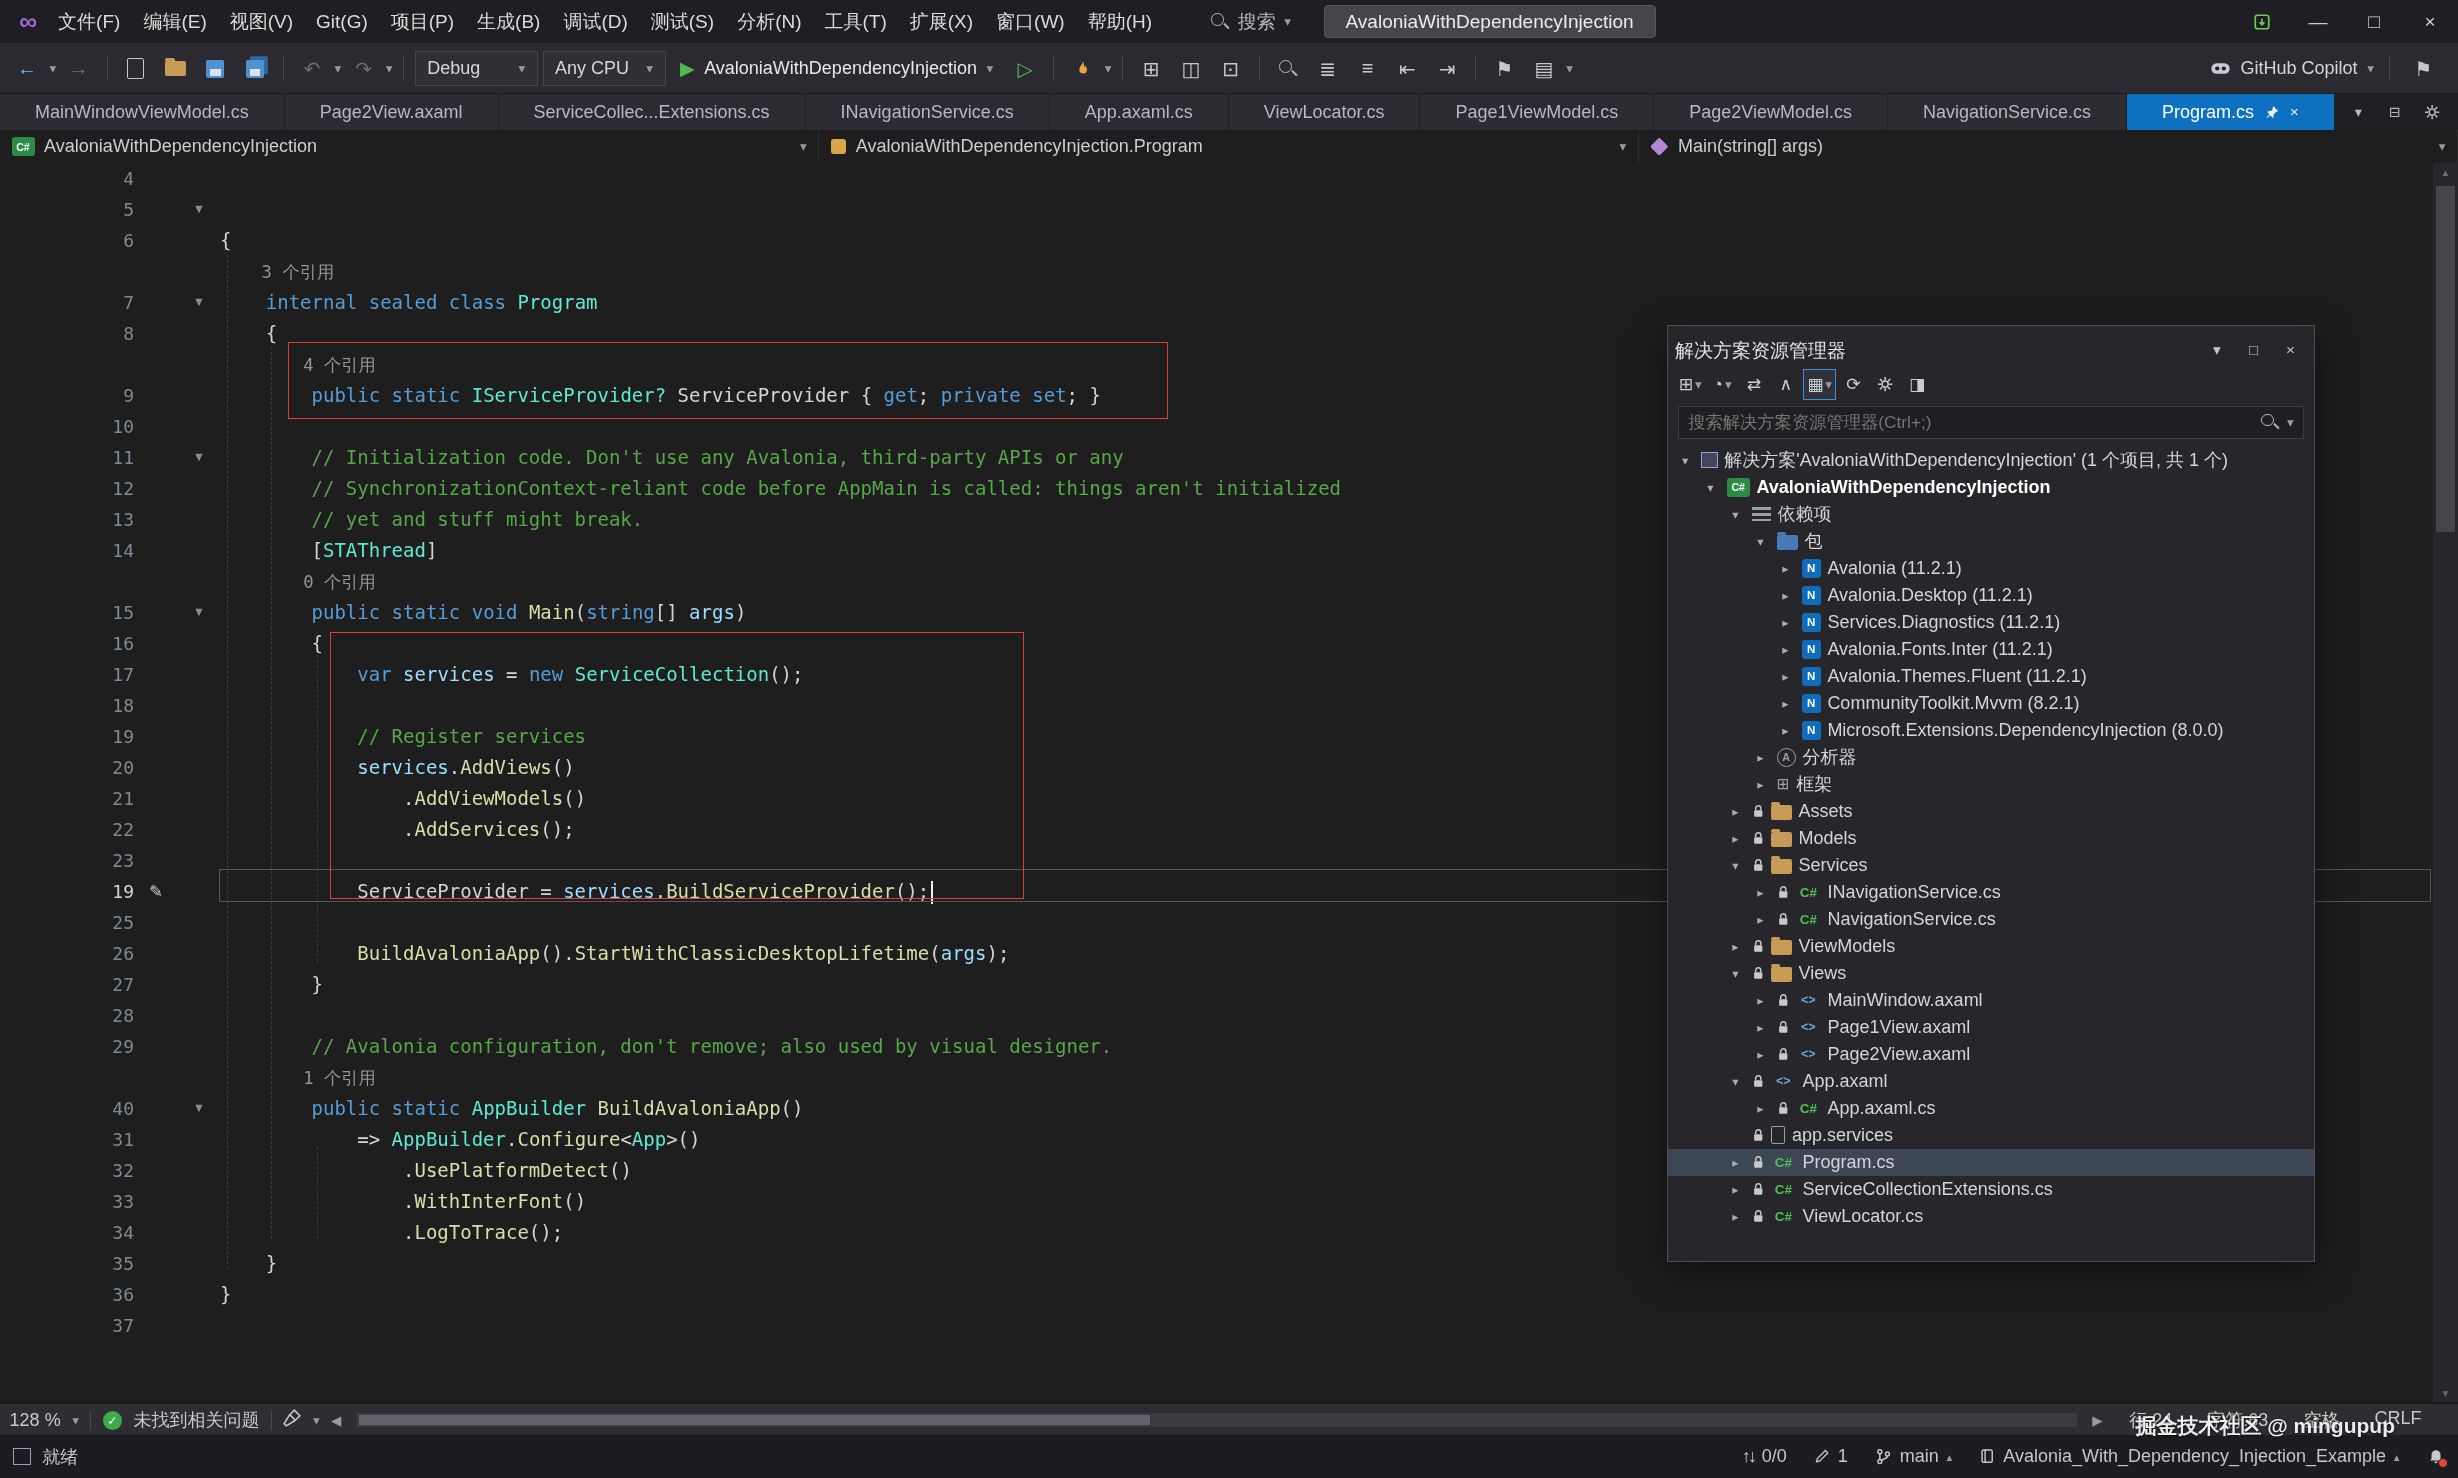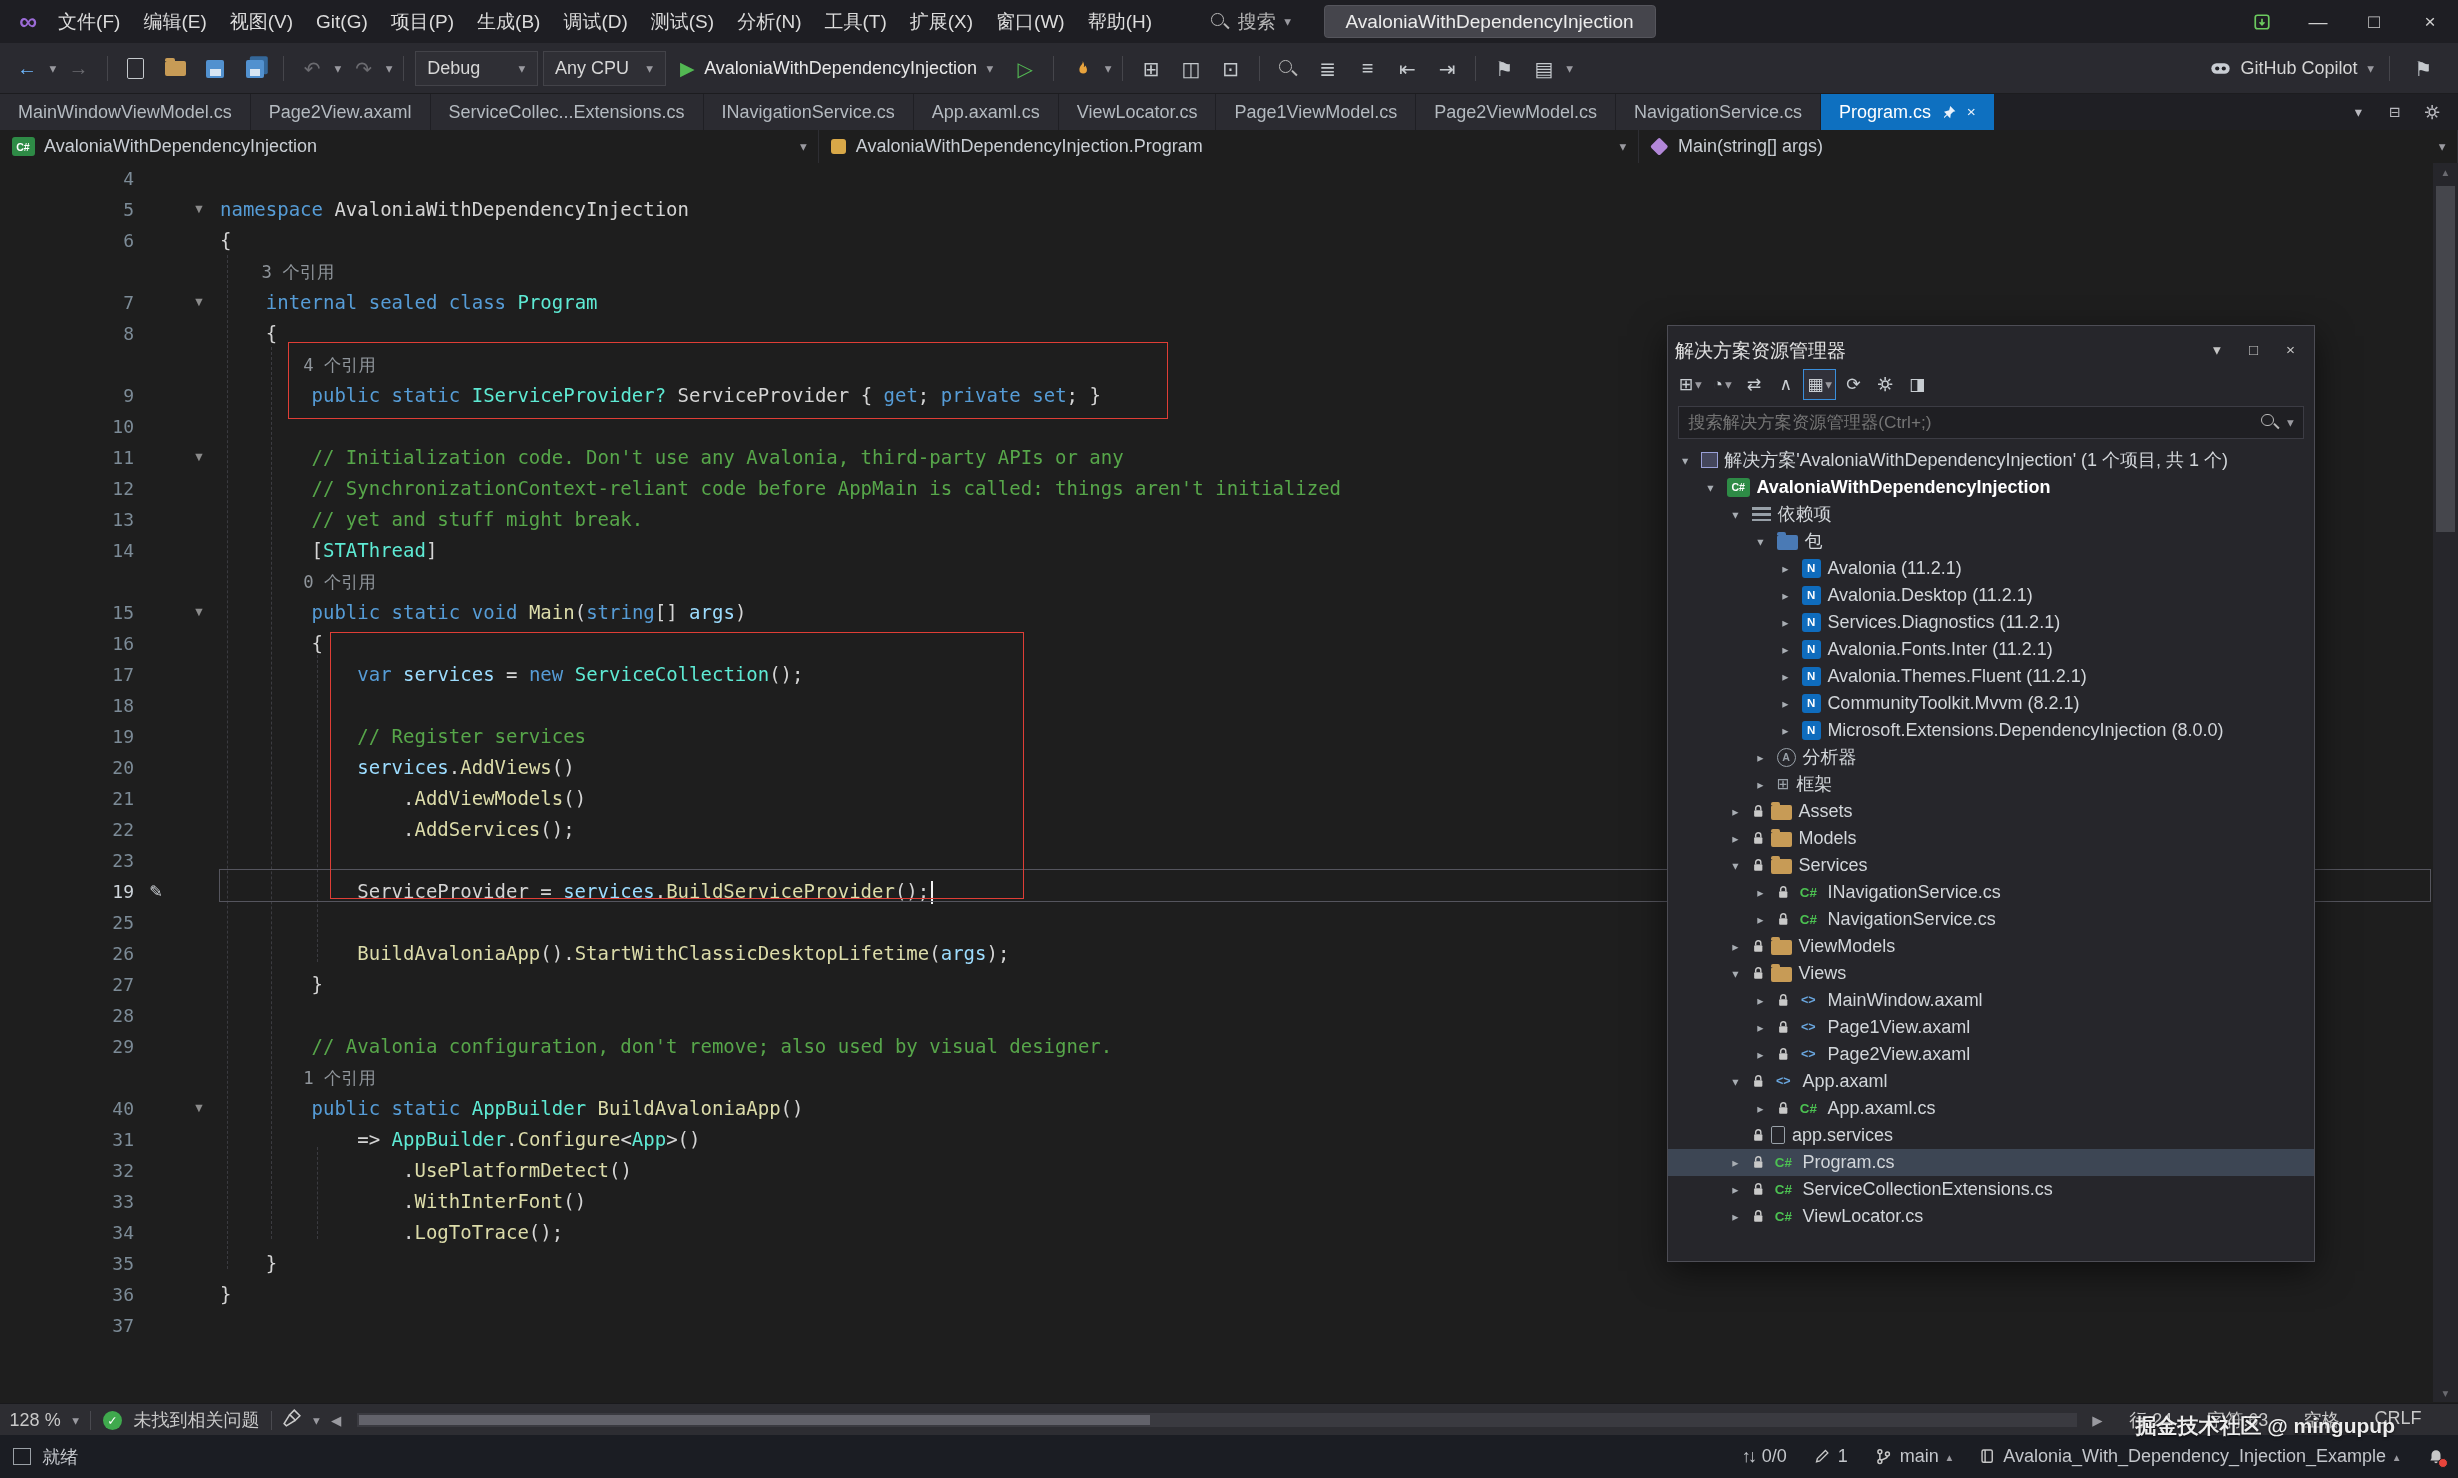--- a/index.html
+++ b/index.html
@@ -37,21 +37,21 @@
   .ic-doc-tb{width:17.3px;height:21px;border:1.9px solid #c5c9cd;border-radius:1.9px}
   .ic-folder-tb{width:21px;height:14.4px;background:#c79b56;border-radius:1.9px;position:relative}
   .ic-folder-tb::before{content:"";position:absolute;left:0;top:-3.8px;width:9.6px;height:3.8px;background:#c79b56;border-radius:1.9px 1.9px 0 0}
   .ic-save{width:18px;height:18px;background:#5291cf;border-radius:1.9px;position:relative}
   .ic-save::after{content:"";position:absolute;left:3.8px;bottom:1.9px;width:10.6px;height:6.7px;background:#d9e6f2}
   .ic-save.all{box-shadow:3.8px -3.8px 0 0 #35689a}
   .copilot{margin-left:auto;display:flex;align-items:center;gap:9.6px;font-size:18px;color:#d6d6d6;padding-right:7.7px}
 
   
   .tabstrip{position:absolute;left:0;top:94px;width:2458px;height:36px;background:#1f1f24;display:flex;align-items:stretch}
-  .tab{display:flex;align-items:center;gap:10.6px;padding:0 18px;font-size:18px;color:#b4bac0;
+  .tab{display:flex;align-items:center;gap:10.6px;padding:0 35px;font-size:18px;color:#b4bac0;
     background:#2b2b31;border-right:1px solid #1f1f24}
   .tab.active{background:#0e70c0;color:#fff}
   .tab-ic{font-size:15.4px;color:#eaf2fb;display:flex;align-items:center}
   .tabright{margin-left:auto;display:flex;align-items:center;gap:3.8px;padding-right:9.6px}
   .tri{width:33px;height:29px;display:flex;align-items:center;justify-content:center;color:#b9b9bf;font-size:14.4px}
 
   
   .breadcrumb{position:absolute;left:0;top:130px;width:2458px;height:34px;background:#1e1e1e;
     display:flex;border-bottom:1px solid #101012}
   .crumb{flex:1;display:flex;align-items:center;gap:9.6px;padding:0 11.5px;border-right:1px solid #2e2e33;
@@ -324,21 +324,20 @@
       <div class="crow">
         <span class="gnum">4</span>
         <span class="gind"></span>
         <span class="gfold"></span>
         <span class="gcode"></span>
       </div>
       <div class="crow">
         <span class="gnum">5</span>
         <span class="gind"></span>
         <span class="gfold">▼</span>
-        <span class="gcode"><span class="seg-k">namespace</span><span class="seg-p"> AvaloniaWithDependencyInjection</span></span>
       </div>
       <div class="crow">
         <span class="gnum">6</span>
         <span class="gind"></span>
         <span class="gfold"></span>
         <span class="gcode"><span class="seg-p">{</span></span>
       </div>
       <div class="crow">
         <span class="gnum"></span>
         <span class="gind"></span>

